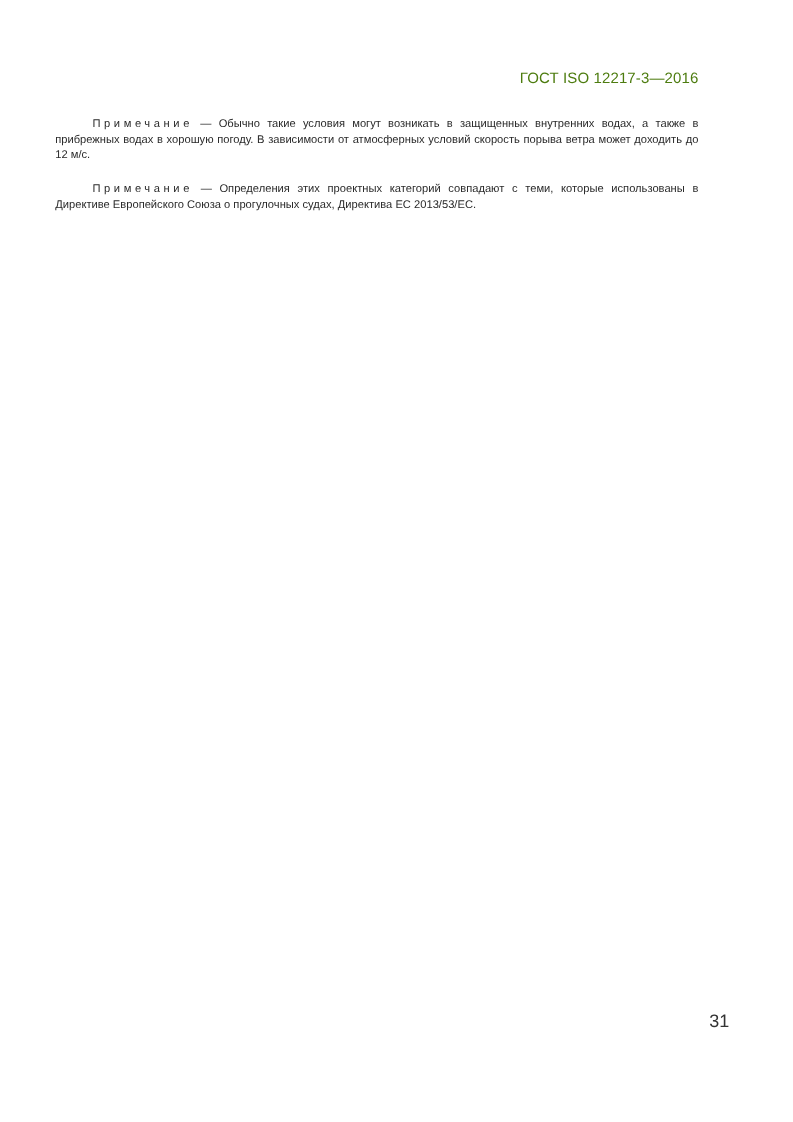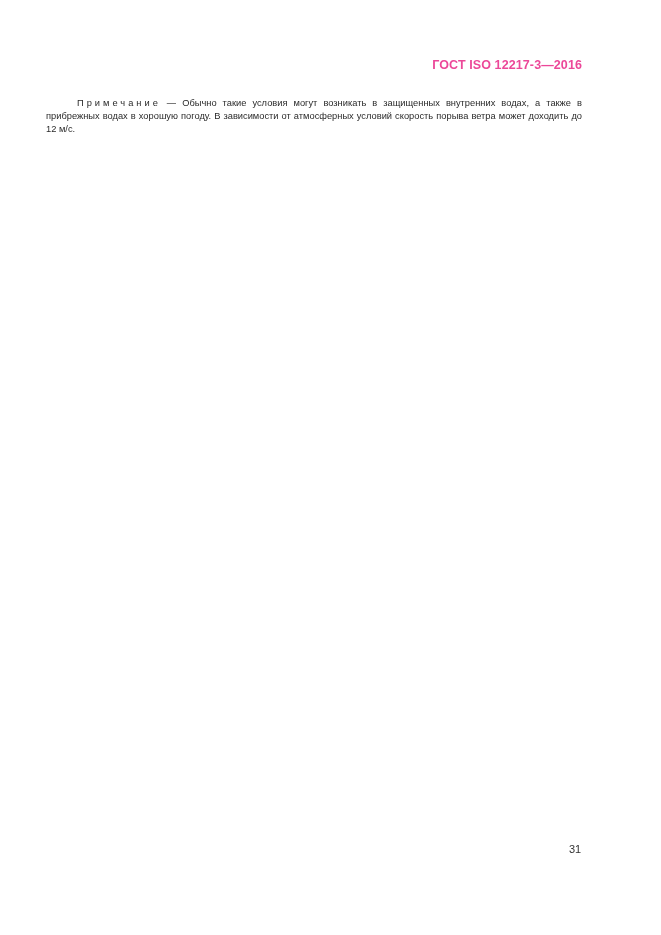--- a/index.html
+++ b/index.html
@@ -2,45 +2,46 @@
 <html><head>
   <meta charset="utf-8">
   <style>
     html, body { margin: 0; padding: 0; background: #ffffff; }
     body {
       width: 661px; height: 935px; position: relative; overflow: hidden;
       font-family: "Liberation Sans", sans-serif; color: #2a2a2a;
     }
     .header {
       position: absolute; top: 58px; right: 79px;
-      font-size: 12.5px; font-weight: bold; color: #ec4899; letter-spacing: 0.1px;
+      font-size: 12.5px; font-weight: normal; color: #4d7c0f; letter-spacing: 0.1px;
     }
     .content {
       position: absolute; left: 46px; top: 90px; width: 536px;
     }
     .para {
       font-size: 11.4px; line-height: 16.5px; text-align: justify;
       text-indent: 31px; margin: 0;
     }
     .note {
       font-size: 9.3px; line-height: 13px; text-align: justify;
       text-indent: 31px; margin: 0;
     }
     .note .label { letter-spacing: 3px; margin-top: 40px; }
     .gap-a { height: 7px; }
     .gap-b { height: 8px; }
     .page-num {
-      position: absolute; top: 843px; left: 569px; font-size: 11px; color: #333;
+      position: absolute; top: 843px; left: 591px; font-size: 15px; color: #333;
     }
   </style>
 </head>
 <body>
 
 <div class="header">ГОСТ ISO 12217-3—2016</div>
 
 <div class="content">
   <div class="gap-a"></div>
   <p class="note"><span class="label">Примечание</span><span> — Обычно такие условия могут возникать в защищенных внутренних водах, а также в прибрежных водах в хорошую погоду. В зависимости от атмосферных условий скорость порыва ветра может доходить до 12 м/с.</span></p>
   <div class="gap-b"></div>
   <div class="gap-a"></div>
+  <p class="note"><span class="label">Примечание</span><span> — Определения этих проектных категорий совпадают с теми, которые использованы в Директиве Европейского Союза о прогулочных судах, Директива ЕС 2013/53/ЕС.</span></p>
 </div>
 
 <div class="page-num">31</div>
 
 </body></html>

